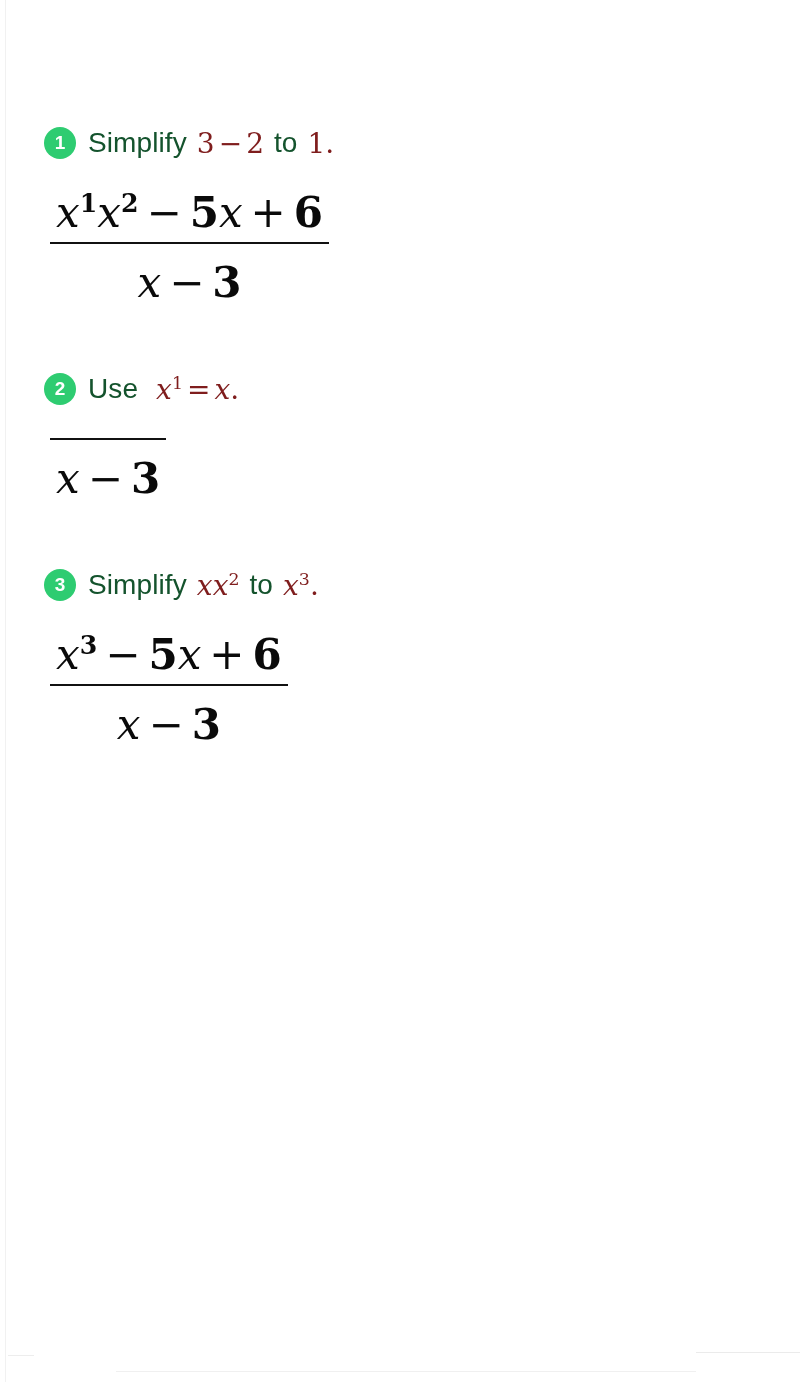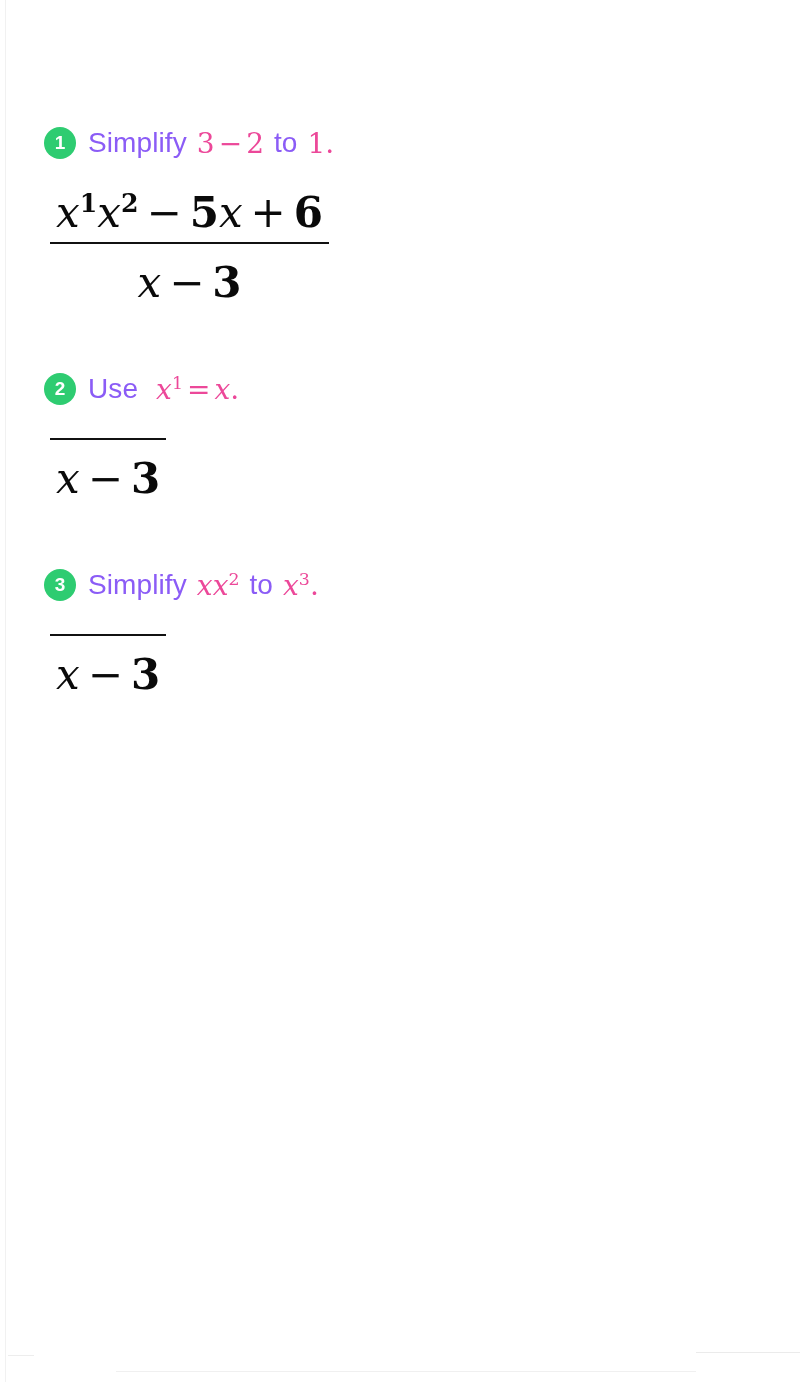--- a/index.html
+++ b/index.html
@@ -58,33 +58,33 @@
     font-weight: 700;
     line-height: 32px;
     text-align: center;
     margin-right: 12px;
   }
 
   .step-text {
     font-family: "Liberation Sans", sans-serif;
     font-size: 28px;
     font-weight: 400;
-    color: #8b5cf6;
+    color: #14532d;
     letter-spacing: 0.1px;
   }
   .step-text.bold {
     font-weight: 700;
     color: #9b9b9b;
   }
 
   
   .imath {
     font-family: "DejaVu Serif", "Liberation Serif", serif;
     font-size: 28px;
-    color: #ec4899;
+    color: #7f1d1d;
     font-style: italic;
     padding: 0 2px;
   }
   .imath .num,
   .imath .op {
     font-style: normal;
   }
   .imath .op {
     padding: 0 4px;
   }
@@ -248,20 +248,21 @@
         <span class="gap-s"></span>
 
         <span class="step-text">to</span>
 
         <span class="gap-s"></span>
 
         <span class="imath"><span>x</span><sup>3</sup><span class="num">.</span></span>
       </div>
 
       <div class="fraction-wrap">
+        <span class="frac-num"><span class="v">x</span><sup>3</sup><span class="o">−</span><span class="n">5</span><span class="v">x</span><span class="o">+</span><span class="n">6</span></span>
         <span class="frac-bar"></span>
         <span class="frac-den"><span class="v">x</span><span class="o">−</span><span class="n">3</span></span>
       </div>
 
     </div>
 
   </div>
 
   <div id="bottom-tick-left"></div>
   <div id="bottom-tick-right"></div>

